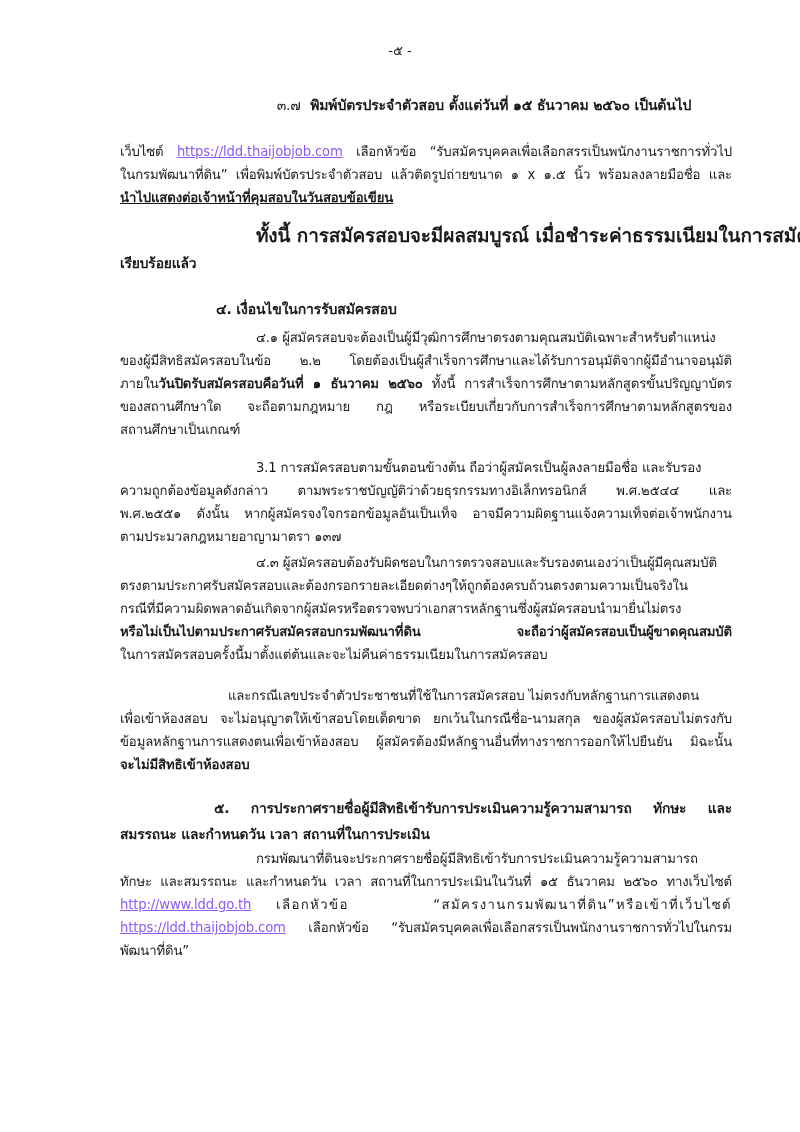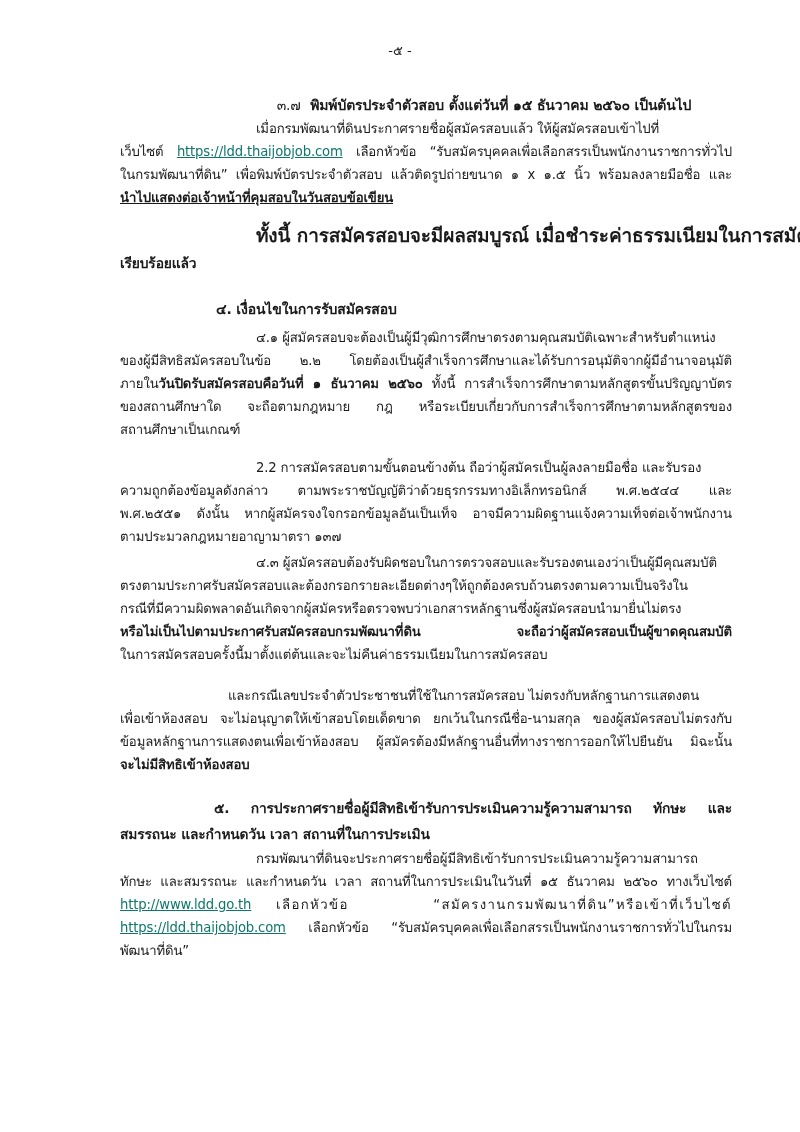--- a/index.html
+++ b/index.html
@@ -4,35 +4,34 @@
 <style>
   html, body { margin: 0; padding: 0; background: #ffffff; }
   body { width: 800px; height: 1132px; position: relative; overflow: hidden;
          font-family: "DejaVu Sans", "Liberation Sans", sans-serif; color: #1a1a1a; }
   .page { position: absolute; left: 0; top: 0; width: 800px; height: 1132px; }
   .ln { position: absolute; left: 120px; width: 612px; font-size: 13.2px; line-height: 22px;
         white-space: nowrap; letter-spacing: -0.15px; }
   .just { text-align: justify; text-align-last: justify; }
   .b { font-weight: bold; }
   .u { text-decoration: underline; }
-  .link { text-decoration: underline; color: #0f766e; }
+  .link { text-decoration: underline; color: #8b5cf6; }
   .pageno { position: absolute; left: 0; width: 800px; text-align: center; top: 40px; font-size: 13px; }
 </style>
 </head>
 <body>
 
 <div class="page">
 
   <div class="pageno">-๕ -</div>
 
   <div class="ln b" style="top:94px; left:224px; width:520px; font-size:14px;text-align:center;">
     <span style="font-weight:normal;">๓.๗</span>&nbsp;
     <span>พิมพ์บัตรประจำตัวสอบ ตั้งแต่วันที่ ๑๕ ธันวาคม ๒๕๖๐ เป็นต้นไป</span>
   </div>
-  <div class="ln" style="top:118px; left:256px; width:476px;">เมื่อกรมพัฒนาที่ดินประกาศรายชื่อผู้สมัครสอบแล้ว ให้ผู้สมัครสอบเข้าไปที่</div>
   <div class="ln just" style="top:141px;">
     <span>เว็บไซต์</span>
     <a class="link">https://ldd.thaijobjob.com</a>
     <span>เลือกหัวข้อ “รับสมัครบุคคลเพื่อเลือกสรรเป็นพนักงานราชการทั่วไป</span>
   </div>
   <div class="ln just" style="top:164px;">ในกรมพัฒนาที่ดิน” เพื่อพิมพ์บัตรประจำตัวสอบ แล้วติดรูปถ่ายขนาด ๑ x ๑.๕ นิ้ว พร้อมลงลายมือชื่อ และ</div>
   <div class="ln b u" style="top:187px;">นำไปแสดงต่อเจ้าหน้าที่คุมสอบในวันสอบข้อเขียน</div>
 
   <div class="ln b just" style="top:224px; left:256px; width:476px; font-size:19px;">ทั้งนี้  การสมัครสอบจะมีผลสมบูรณ์ เมื่อชำระค่าธรรมเนียมในการสมัครสอบ</div>
   <div class="ln b" style="top:252px; font-size:13.8px;">เรียบร้อยแล้ว</div>
@@ -40,21 +39,21 @@
   <div class="ln b" style="top:298px; left:216px; font-size:14px;">๔.  เงื่อนไขในการรับสมัครสอบ</div>
 
   <div class="ln" style="top:327px; left:256px; width:476px;">๔.๑   ผู้สมัครสอบจะต้องเป็นผู้มีวุฒิการศึกษาตรงตามคุณสมบัติเฉพาะสำหรับตำแหน่ง</div>
   <div class="ln just" style="top:350px;">ของผู้มีสิทธิสมัครสอบในข้อ ๒.๒   โดยต้องเป็นผู้สำเร็จการศึกษาและได้รับการอนุมัติจากผู้มีอำนาจอนุมัติ</div>
   <div class="ln just" style="top:373px;">
     <span>ภายใน</span><span class="b">วันปิดรับสมัครสอบคือวันที่ ๑ ธันวาคม ๒๕๖๐</span><span> ทั้งนี้ การสำเร็จการศึกษาตามหลักสูตรขั้นปริญญาบัตร</span>
   </div>
   <div class="ln just" style="top:396px;">ของสถานศึกษาใด จะถือตามกฎหมาย กฎ หรือระเบียบเกี่ยวกับการสำเร็จการศึกษาตามหลักสูตรของ</div>
   <div class="ln" style="top:419px;">สถานศึกษาเป็นเกณฑ์</div>
 
-  <div class="ln" style="top:457px; left:256px; width:476px;">2.2  การสมัครสอบตามขั้นตอนข้างต้น ถือว่าผู้สมัครเป็นผู้ลงลายมือชื่อ และรับรอง</div>
+  <div class="ln" style="top:457px; left:256px; width:476px;">3.1  การสมัครสอบตามขั้นตอนข้างต้น ถือว่าผู้สมัครเป็นผู้ลงลายมือชื่อ และรับรอง</div>
   <div class="ln just" style="top:480px;">ความถูกต้องข้อมูลดังกล่าว ตามพระราชบัญญัติว่าด้วยธุรกรรมทางอิเล็กทรอนิกส์ พ.ศ.๒๕๔๔ และ</div>
   <div class="ln just" style="top:503px;">พ.ศ.๒๕๕๑  ดังนั้น หากผู้สมัครจงใจกรอกข้อมูลอันเป็นเท็จ อาจมีความผิดฐานแจ้งความเท็จต่อเจ้าพนักงาน</div>
   <div class="ln" style="top:526px;">ตามประมวลกฎหมายอาญามาตรา ๑๓๗</div>
 
   <div class="ln" style="top:552px; left:256px; width:476px;">๔.๓   ผู้สมัครสอบต้องรับผิดชอบในการตรวจสอบและรับรองตนเองว่าเป็นผู้มีคุณสมบัติ</div>
   <div class="ln just" style="top:575px;">ตรงตามประกาศรับสมัครสอบและต้องกรอกรายละเอียดต่างๆให้ถูกต้องครบถ้วนตรงตามความเป็นจริงใน</div>
   <div class="ln just" style="top:598px;">กรณีที่มีความผิดพลาดอันเกิดจากผู้สมัครหรือตรวจพบว่าเอกสารหลักฐานซึ่งผู้สมัครสอบนำมายื่นไม่ตรง</div>
   <div class="ln just" style="top:621px;font-weight:bold;">หรือไม่เป็นไปตามประกาศรับสมัครสอบกรมพัฒนาที่ดิน จะถือว่าผู้สมัครสอบเป็นผู้ขาดคุณสมบัติ</div>
   <div class="ln" style="top:644px;">ในการสมัครสอบครั้งนี้มาตั้งแต่ต้นและจะไม่คืนค่าธรรมเนียมในการสมัครสอบ</div>
 

